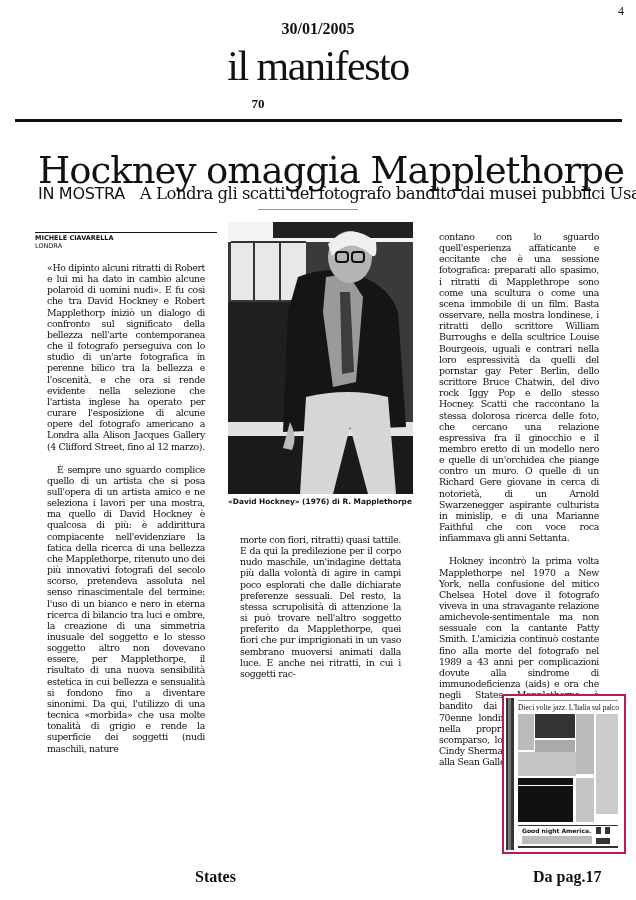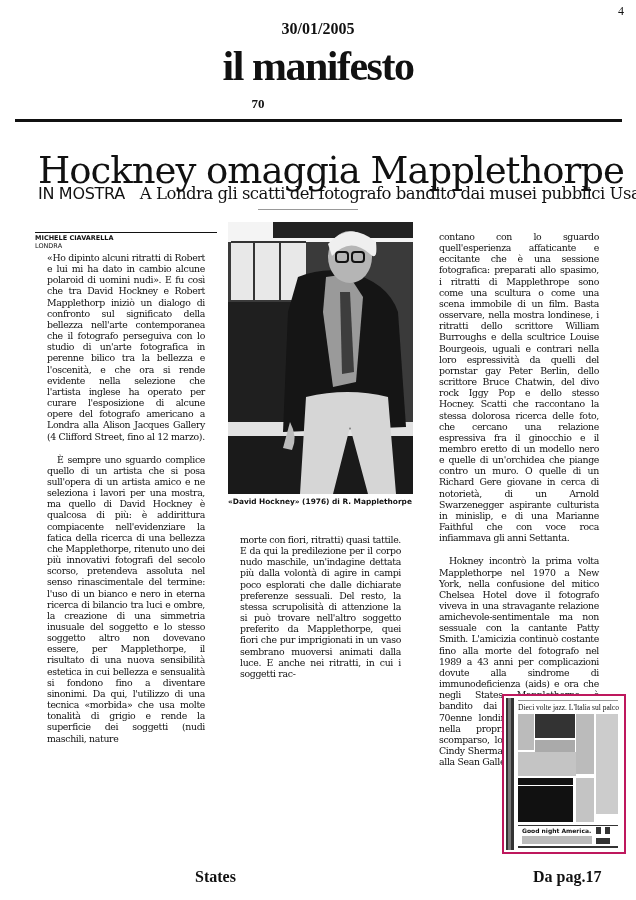--- a/index.html
+++ b/index.html
@@ -1,30 +1,30 @@
 <!DOCTYPE html>
 <html><head>
 <meta charset="utf-8">
 <style>
   html, body { margin:0; padding:0; background:#fff; }
   body { width:636px; height:900px; position:relative; overflow:hidden; color:#111; font-family:"Liberation Serif", serif; }
   .abs { position:absolute; }
   #pagenum { right:12px; top:4px; font-size:12px; font-family:"Liberation Serif", serif; }
   #date { left:0; width:636px; top:20px; text-align:center; font-weight:bold; font-size:16px; }
-  #masthead { left:0; width:636px; top:44px; text-align:center; font-weight:bold; font-size:42px; letter-spacing:-1.5px; line-height:44px; font-family:"Liberation Serif", serif; }
+  #masthead { left:0; width:636px; top:44px; text-align:center; font-weight:normal; font-size:42px; letter-spacing:-1.5px; line-height:44px; font-family:"Liberation Serif", serif; }
   #issue { left:0; width:516px; top:96px; text-align:center; font-weight:bold; font-size:13px; }
   #toprule { left:15px; width:607px; top:119px; height:3px; background:#111; }
   #headline { left:38px; top:140px; font-size:37px; font-family:"DejaVu Serif", serif; letter-spacing:-1px; line-height:42px; white-space:nowrap;margin-top:10px; }
   #subhead { left:38px; top:184px; font-size:16.5px; font-family:"DejaVu Serif", serif; white-space:nowrap; letter-spacing:-0.5px; }
   #subhead .kicker { font-family:"DejaVu Sans", sans-serif; font-weight:normal; font-size:16px; letter-spacing:-0.3px; margin-right:15px; }
   #subrule { left:258px; width:100px; top:209px; height:1px; background:#999; }
   .col { font-size:9.4px; line-height:11.15px; text-align:justify; font-family:"DejaVu Serif", serif; letter-spacing:-0.35px; }
   .col p { margin:12px; text-indent:0; }
   .col p.ind { text-indent:10px; }
-  #col1 { left:35px; width:182px; top:240px; }
+  #col1 { left:35px; width:182px; top:250px; }
   #bylinerule { left:35px; width:182px; top:232px; height:1px; background:#111; }
   #byline { left:35px; top:234px; font-family:"DejaVu Sans", sans-serif; font-size:6.5px; line-height:8px; }
   #byline .name { font-weight:bold; }
   #photo { left:228px; top:222px; width:185px; height:272px; background:#2a2a2a; overflow:hidden; }
   #caption { left:228px; top:497px; font-family:"DejaVu Sans", sans-serif; font-weight:bold; font-size:7.4px; white-space:nowrap; }
   #col2 { left:228px; width:185px; top:522px; }
   #col3 { left:427px; width:184px; top:219px; }
   #thumb { left:502px; top:694px; width:120px; height:156px; border:2px solid #be185d; background:#a16207; overflow:hidden; }
   #section { left:195px; top:868px; font-weight:bold; font-size:16px; font-family:"Liberation Serif", serif; }
   #frompage { left:533px; top:868px; font-weight:bold; font-size:16px; font-family:"Liberation Serif", serif; }

